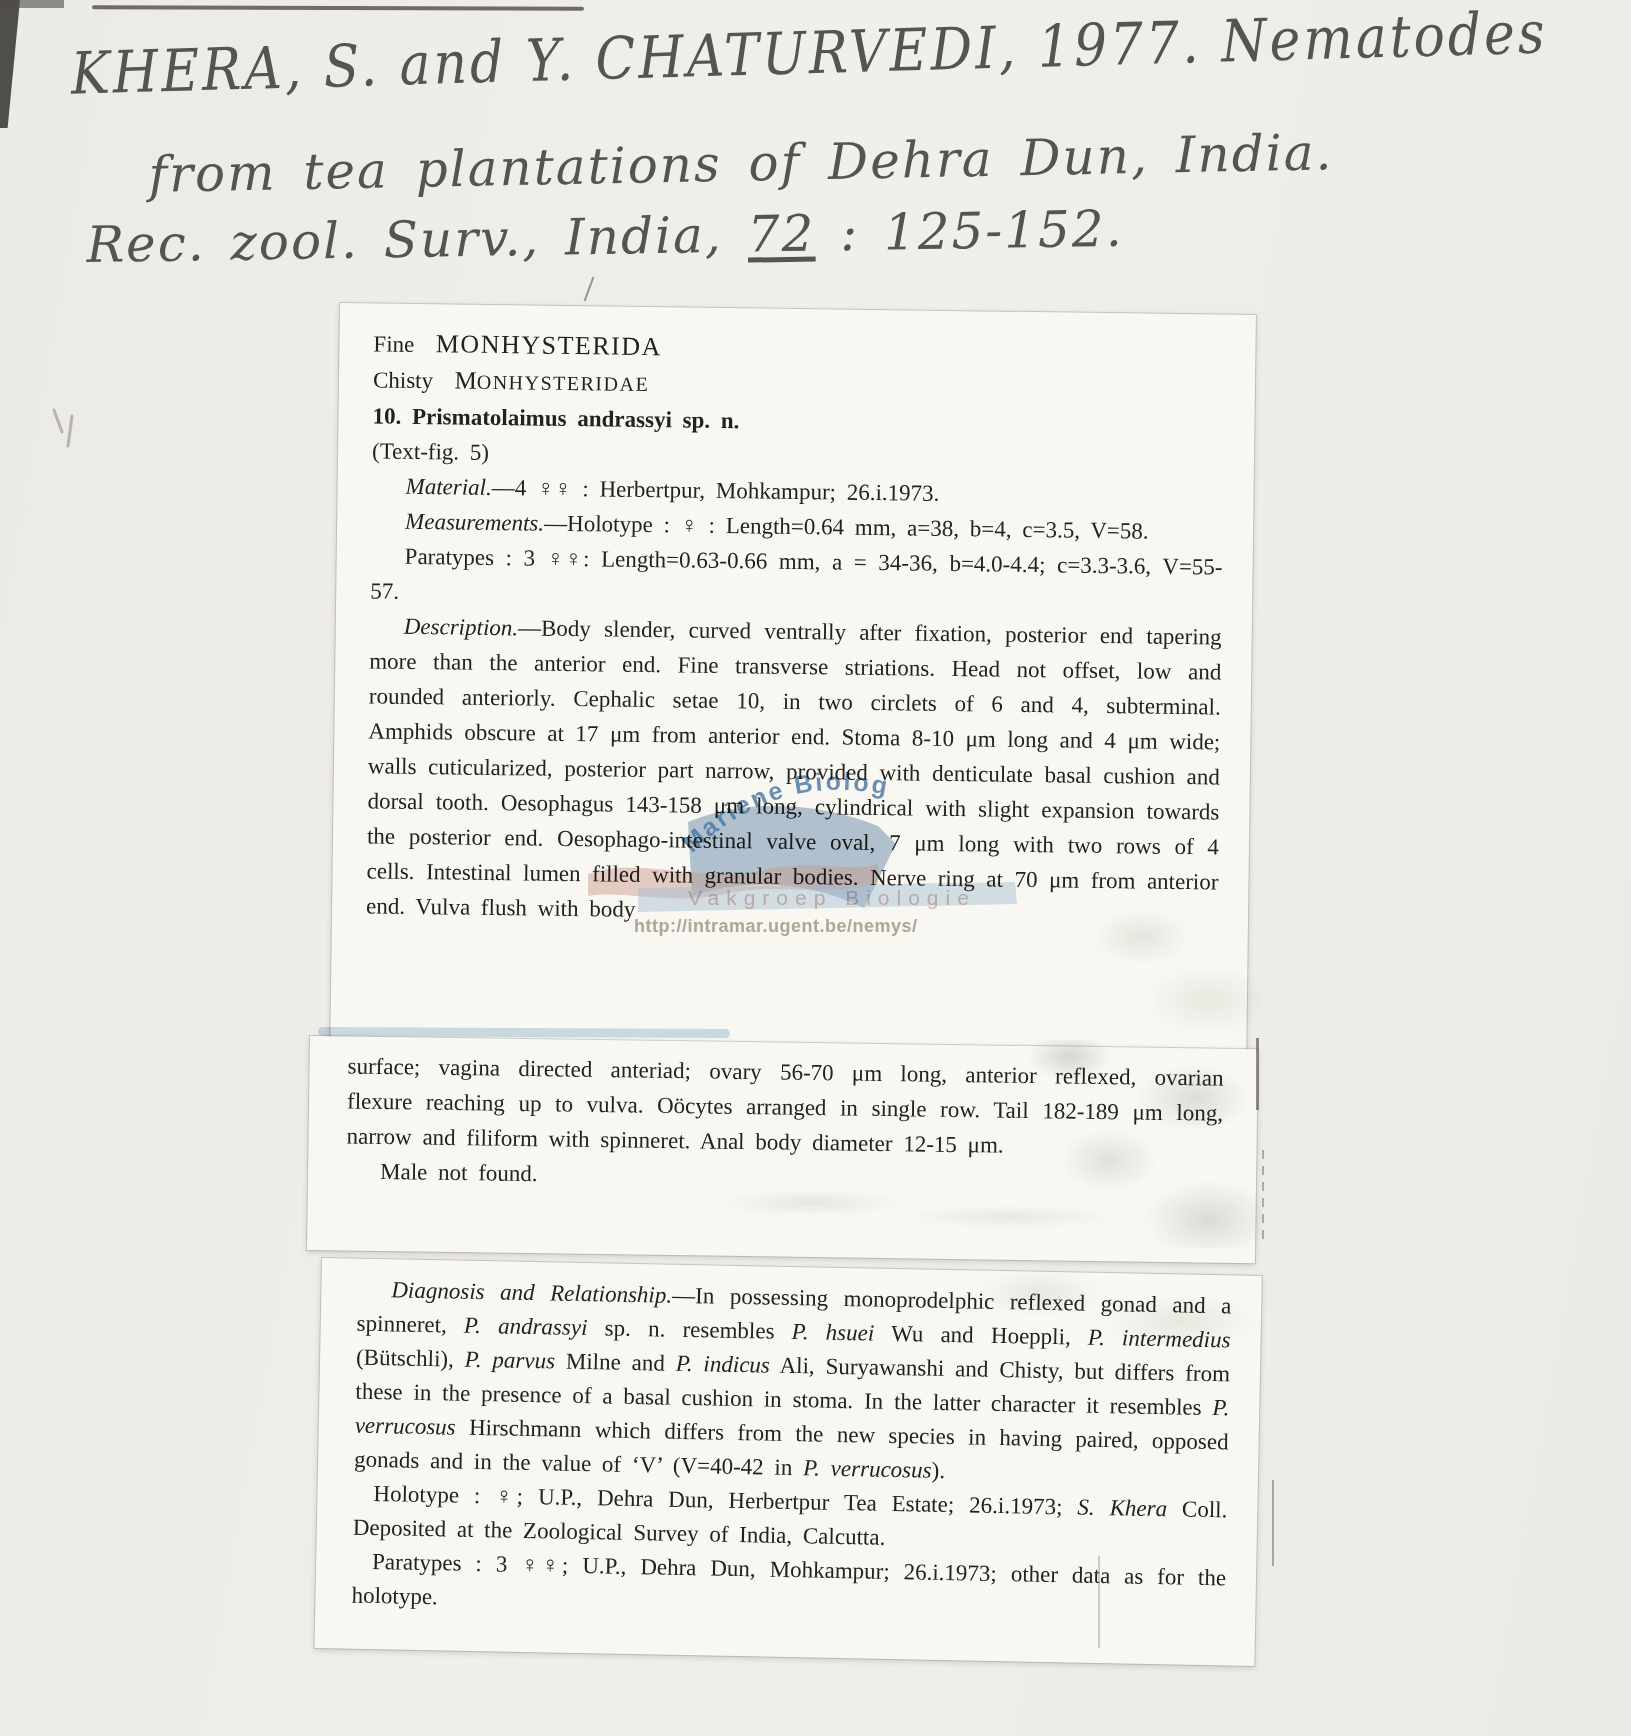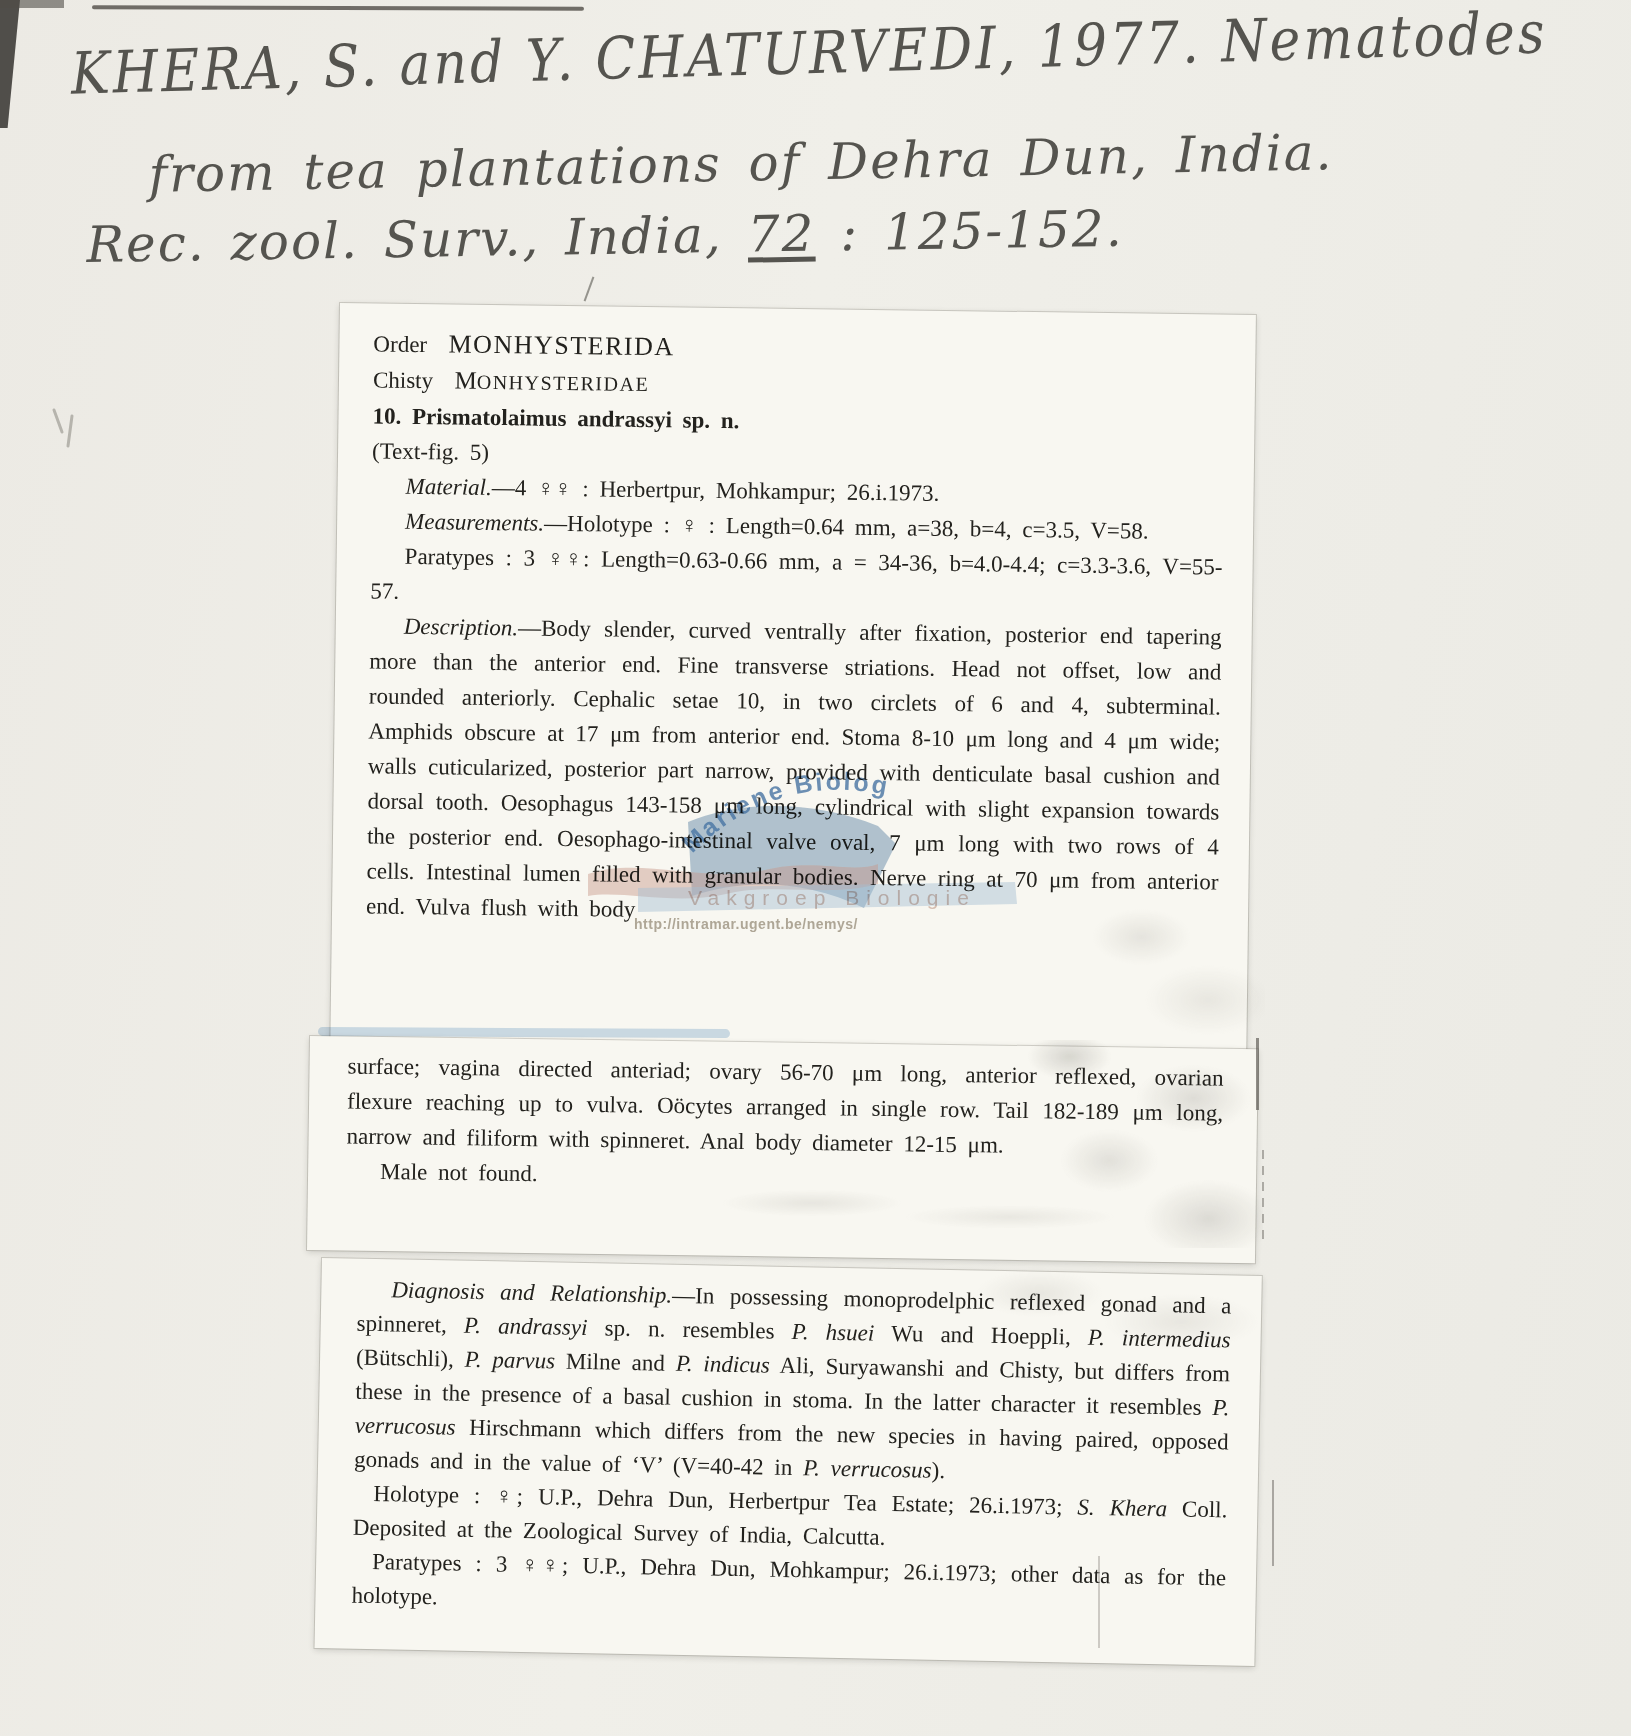--- a/index.html
+++ b/index.html
@@ -74,21 +74,21 @@
   .sc-rest { font-size:20px; letter-spacing:1.5px; }
   .species { font-weight:bold; }
   .rank { font-weight:bold; }
   .nojust { text-align:left; }
   
   .wm { position:absolute; mix-blend-mode:multiply; pointer-events:none; }
   .wm-svg { left:580px; top:742px; }
   .wm-band-text { left:688px; top:886px; font-family:"Liberation Sans",sans-serif;
     font-size:21px; letter-spacing:7px; color:#d9beb4; opacity:.9; white-space:nowrap; }
   .wm-url { left:634px; top:916px; font-family:"Liberation Sans",sans-serif;
-    font-weight:bold; font-size:14px; letter-spacing:.5px; color:#b3ac9f;
+    font-weight:bold; font-size:18px; letter-spacing:.5px; color:#b3ac9f;
     white-space:nowrap; }
   .wm-streak { left:318px; top:1028px; width:412px; height:9px; border-radius:5px;
     background:#9fc0de; opacity:.5; transform:rotate(.3deg); }
 </style>
 </head>
 <body>
 
 <div class="page">
 
   <div class="art edge-corner"></div>
@@ -99,21 +99,21 @@
     <path d="M6 8 L14 30 M24 14 L20 44" stroke="#8a8880" stroke-width="3" fill="none" stroke-linecap="round"></path>
   </svg>
 
   <div>
     <div class="hw hw1">KHERA, S. and Y. CHATURVEDI, 1977. Nematodes</div>
     <div class="hw hw2">from tea plantations of Dehra Dun, India.</div>
     <div class="hw hw3"><span>Rec. zool. Surv., India, </span><span class="vol">72</span><span> : 125-152.</span></div>
   </div>
 
   <div class="clip clip1">
-    <p class="hline"><span>Order</span>&nbsp;
+    <p class="hline"><span>Fine</span>&nbsp;
       <span class="caps-big">MONHYSTERIDA</span></p>
     <p class="hline"><span>Chisty</span>&nbsp;
       <span class="sc-init">M</span><span class="sc-rest">ONHYSTERIDAE</span></p>
     <p class="hline species"><span>10.</span><span> Prismatolaimus andrassyi</span><span class="rank"> sp. n.</span></p>
     <p class="hline">(Text-fig. 5)</p>
     <p class="para ind"><span class="ital">Material.</span><span>—4 ♀♀ : Herbertpur, Mohkampur; 26.i.1973.</span></p>
     <p class="para ind"><span class="ital">Measurements.</span><span>—Holotype : ♀ :  Length=0.64  mm,  a=38,  b=4, c=3.5, V=58.</span></p>
     <p class="para ind">Paratypes : 3 ♀♀:  Length=0.63-0.66  mm,  a = 34-36,  b=4.0-4.4; c=3.3-3.6,  V=55-57.</p>
     <p class="para ind"><span class="ital">Description.</span><span>—Body slender, curved ventrally after fixation, posterior end tapering more than the anterior end. Fine transverse striations. Head not offset, low and rounded anteriorly. Cephalic setae 10, in two circlets of 6 and 4, subterminal. Amphids obscure at 17 μm from anterior end. Stoma 8-10 μm long and 4 μm wide; walls cuticularized, posterior part narrow, provided with denticulate basal cushion and dorsal tooth. Oesophagus 143-158 μm long, cylindrical with slight expansion towards the posterior end. Oesophago-intestinal valve oval, 7 μm long with two rows of 4 cells. Intestinal lumen filled with granular bodies. Nerve ring at 70 μm from anterior end. Vulva flush with body</span></p>
   </div>

